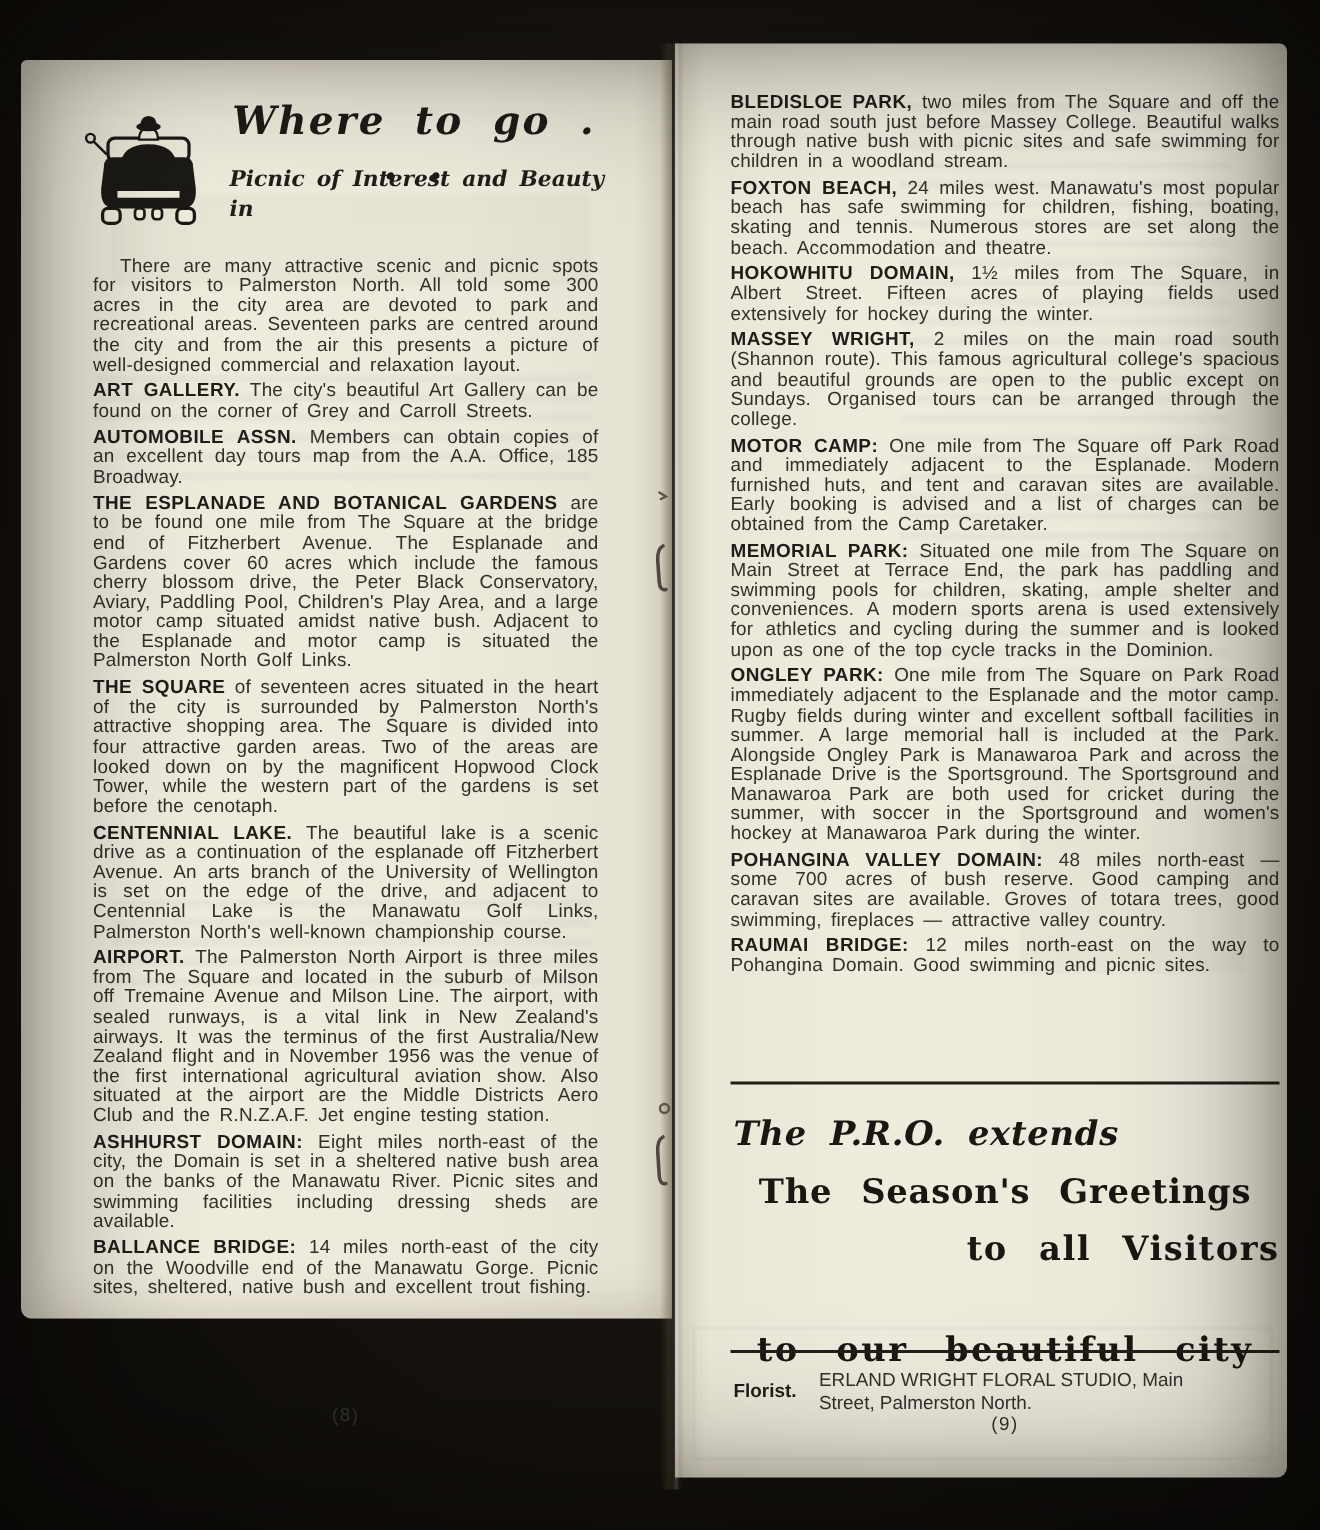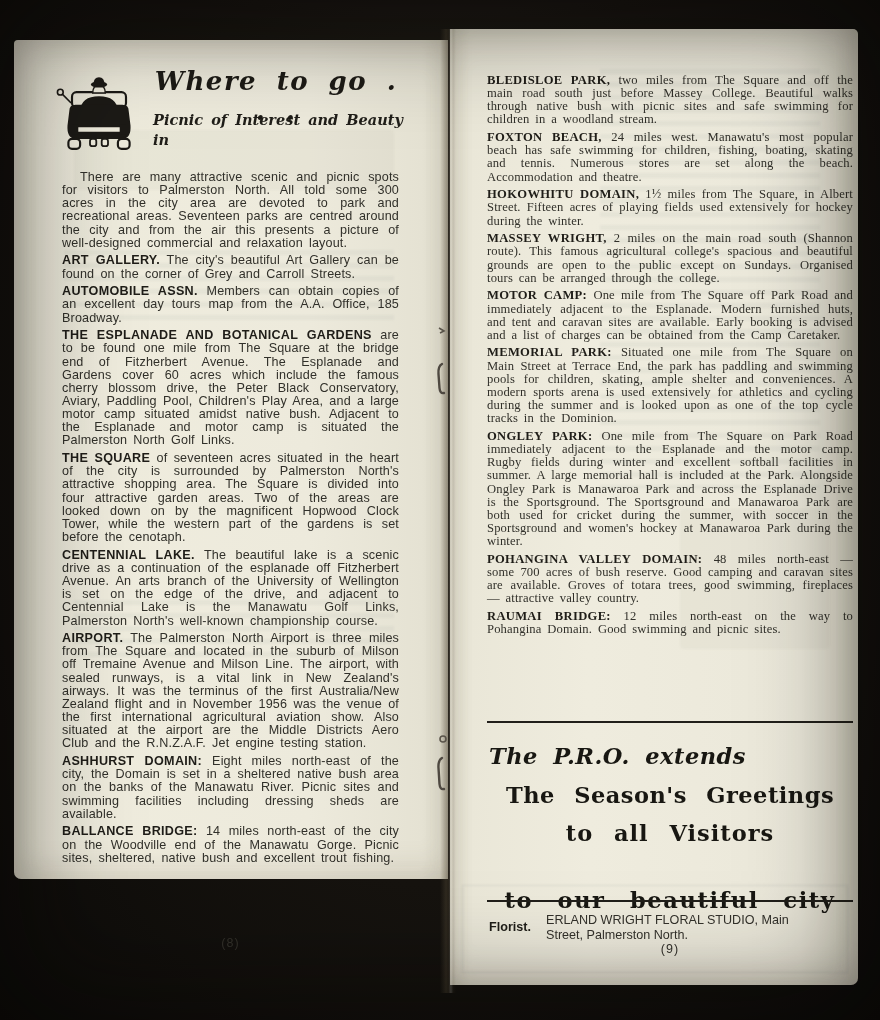--- a/index.html
+++ b/index.html
@@ -42,37 +42,37 @@
   .car{position:absolute;left:40px;top:32px;}
 
   
   .bodycol{position:absolute;font-size:12.6px;line-height:13.15px;text-align:justify;
     letter-spacing:.15px;word-spacing:2.5px;color:#31302a;}
   .bodycol p{margin:0 0 4.5px 0;}
   .bodycol p:last-child{margin-bottom:0;}
   .intro{text-indent:18px;}
   .eh{font-weight:bold;color:#1f1d18;letter-spacing:.3px;}
   .bodycol-left{left:48px;top:131px;width:337px;}
-  .bodycol-right{left:37px;top:45px;width:366px;font-family:Liberation Serif, serif;}
+  .bodycol-right{left:37px;top:33px;width:366px;}
 
   .pagenum{position:absolute;font-size:12.5px;letter-spacing:1px;color:#33312b;text-align:center;}
   .pagenum-left{left:48px;top:896px;width:337px;}
   .pagenum-right{left:37px;top:913px;width:366px;}
 
   
   .rule{position:absolute;left:37px;width:366px;height:2.4px;background:#211f1a;}
   .rule-top{top:692px;}
   .rule-bottom{top:871px;}
   .greet{
     position:absolute;font-family:"DejaVu Serif", serif;font-weight:bold;color:#181712;
     font-size:22.5px;letter-spacing:.5px;
   }
   .greet-1{left:39px;top:714px;font-style:italic;word-spacing:7px;}
   .greet-2{left:37px;top:753px;width:366px;text-align:center;word-spacing:11px;}
-  .greet-3{left:37px;top:791px;width:366px;text-align:center;word-spacing:12px;letter-spacing:1px;}
+  .greet-3{left:37px;top:791px;width:366px;text-align:right;word-spacing:12px;letter-spacing:1px;}
   .greet-4{left:37px;top:858px;width:366px;text-align:center;word-spacing:15px;letter-spacing:1.6px;}
   .florist{position:absolute;left:39px;top:884px;width:366px;display:flex;gap:15px;
     font-size:12.6px;line-height:14.5px;color:#33312b;align-items:center;}
   .florist-label{font-weight:bold;color:#1f1d18;white-space:nowrap;}
 
   
   .staple{position:absolute;pointer-events:none;}
   .ghost{position:absolute;pointer-events:none;filter:blur(1.2px);}
   .ghost-band{background:repeating-linear-gradient(180deg, rgba(105,118,124,.06) 0 5px, rgba(105,118,124,0) 5px 13px);}
   .ghost-box{border:1px solid rgba(140,150,152,.22);}

